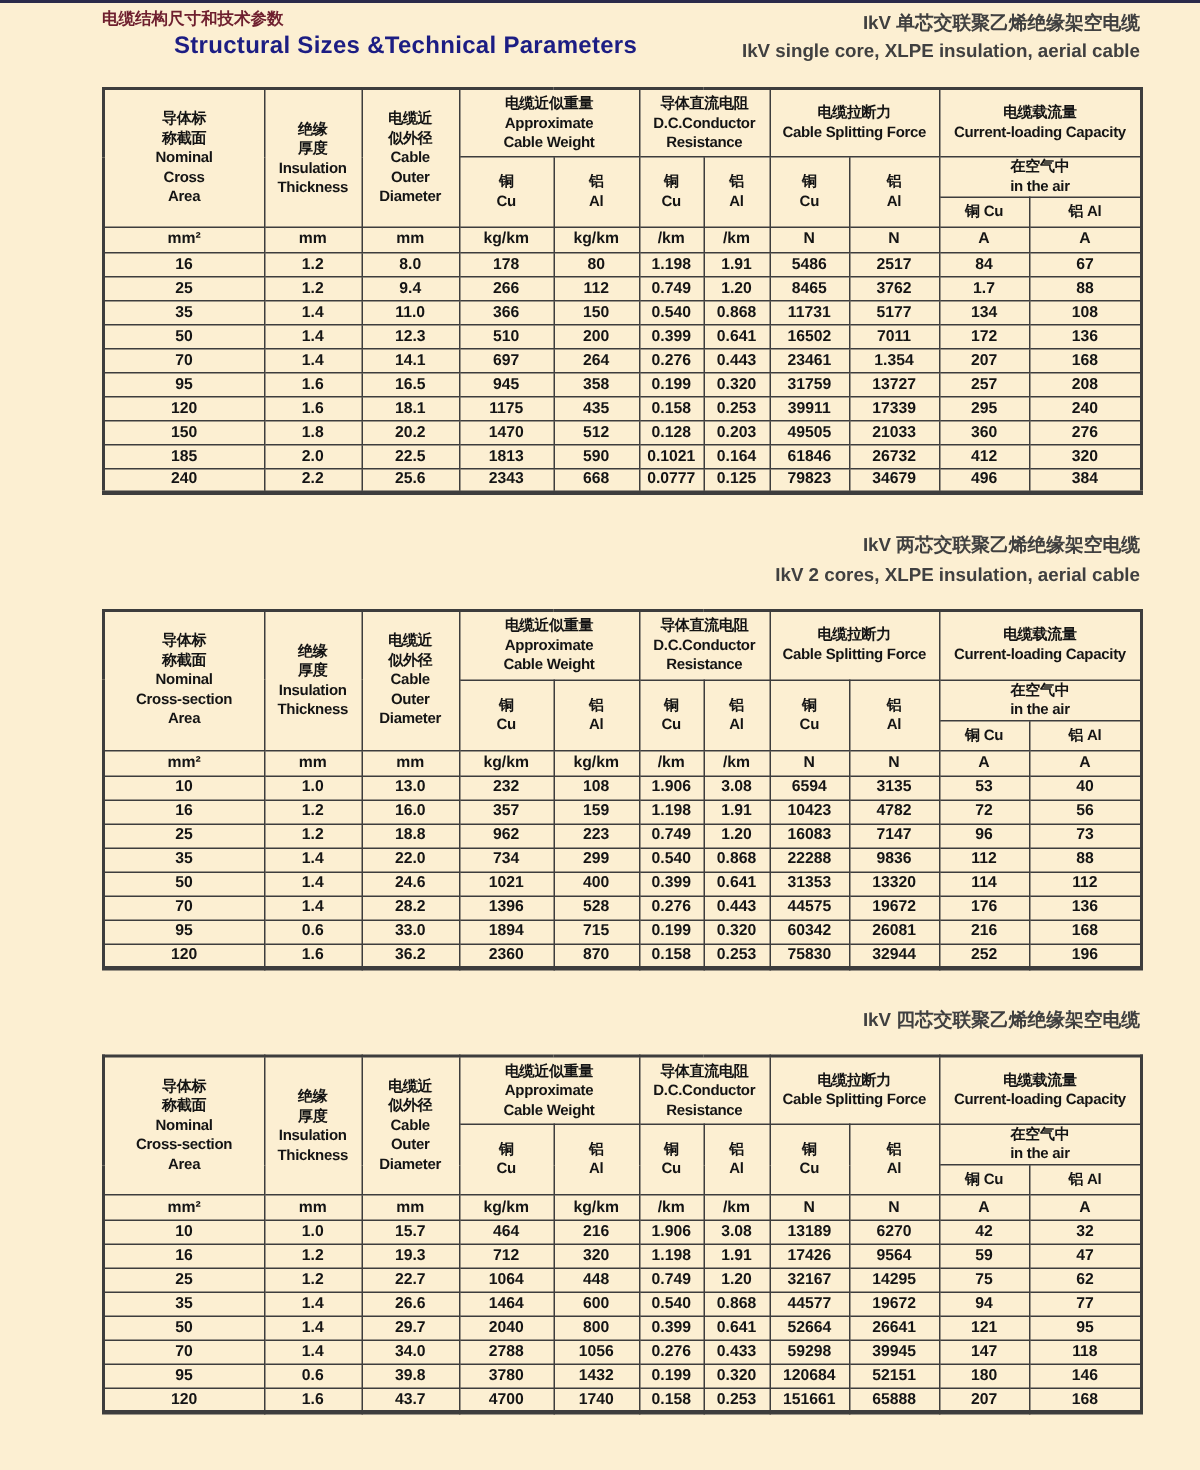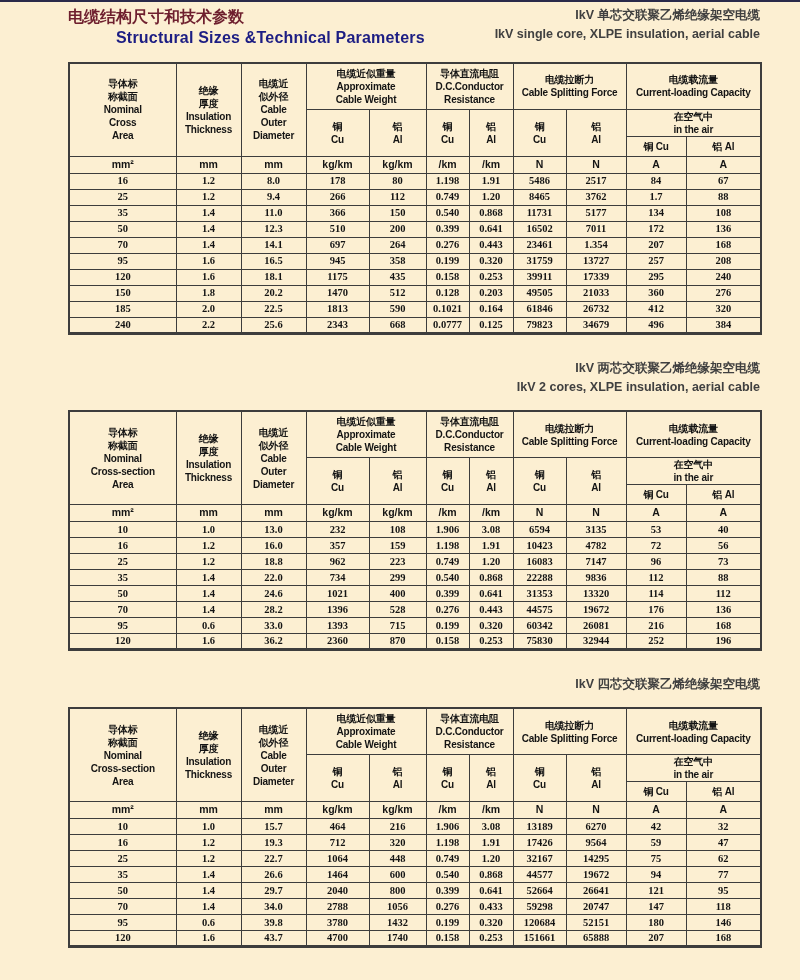--- a/index.html
+++ b/index.html
@@ -10,21 +10,21 @@
   body{
     width:800px;height:980px;background:var(--bg);
     font-family:"Liberation Sans",sans-serif;color:var(--text);
     overflow:hidden;
   }
   .top-rule{height:2px;background:#2a2a4a;}
   .page-header{
     display:flex;justify-content:space-between;align-items:flex-start;
     margin:4px 40px 0 68px;
   }
-  .title-cn{font-size:16px;font-weight:bold;color:var(--title-cn);line-height:1.4;}
+  .title-cn{font-size:11px;font-weight:bold;color:var(--title-cn);line-height:1.4;}
   .title-en{font-size:16px;font-weight:bold;color:var(--title-en);line-height:1.3;letter-spacing:.2px;margin-left:48px;}
   .tbl-heading{
     text-align:right;font-size:12.5px;font-weight:bold;color:#404040;
     line-height:1.55;white-space:pre-line;
   }
   .tbl-section .tbl-heading{margin:24px 40px 7px 0;text-align:right;}
   table{
     width:692px;margin:13px 0 0 68px;border-collapse:collapse;table-layout:fixed;
     border:2px solid var(--border);border-bottom-width:3px;
   }
@@ -34,21 +34,21 @@
   }
   thead th{
     font-weight:bold;font-size:10px;letter-spacing:-0.2px;line-height:1.3;
     white-space:pre-line;
   }
   tr.hr1{height:46px;}
   tr.hr2{height:26px;}
   tr.hr3{height:20px;}
   tr.units-row{height:17px;}
   tr.units-row th{font-size:10.5px;letter-spacing:0;}
-  tbody tr{height:16px;font-family:Liberation Serif, serif;}
+  tbody tr{height:16px;}
   tbody td{font-size:10.5px;font-weight:bold;line-height:1.1;}
 </style>
 </head>
 <body>
 
 <div class="page">
   <div class="top-rule"></div>
   <div class="page-header">
     <div class="main-title">
       <div class="title-cn">电缆结构尺寸和技术参数</div>
@@ -420,21 +420,21 @@
               <td>0.443</td>
               <td>44575</td>
               <td>19672</td>
               <td>176</td>
               <td>136</td>
             </tr>
             <tr>
               <td>95</td>
               <td>0.6</td>
               <td>33.0</td>
-              <td>1393</td>
+              <td>1894</td>
               <td>715</td>
               <td>0.199</td>
               <td>0.320</td>
               <td>60342</td>
               <td>26081</td>
               <td>216</td>
               <td>168</td>
             </tr>
             <tr>
               <td>120</td>
@@ -597,21 +597,21 @@
             </tr>
             <tr>
               <td>70</td>
               <td>1.4</td>
               <td>34.0</td>
               <td>2788</td>
               <td>1056</td>
               <td>0.276</td>
               <td>0.433</td>
               <td>59298</td>
-              <td>20747</td>
+              <td>39945</td>
               <td>147</td>
               <td>118</td>
             </tr>
             <tr>
               <td>95</td>
               <td>0.6</td>
               <td>39.8</td>
               <td>3780</td>
               <td>1432</td>
               <td>0.199</td>

